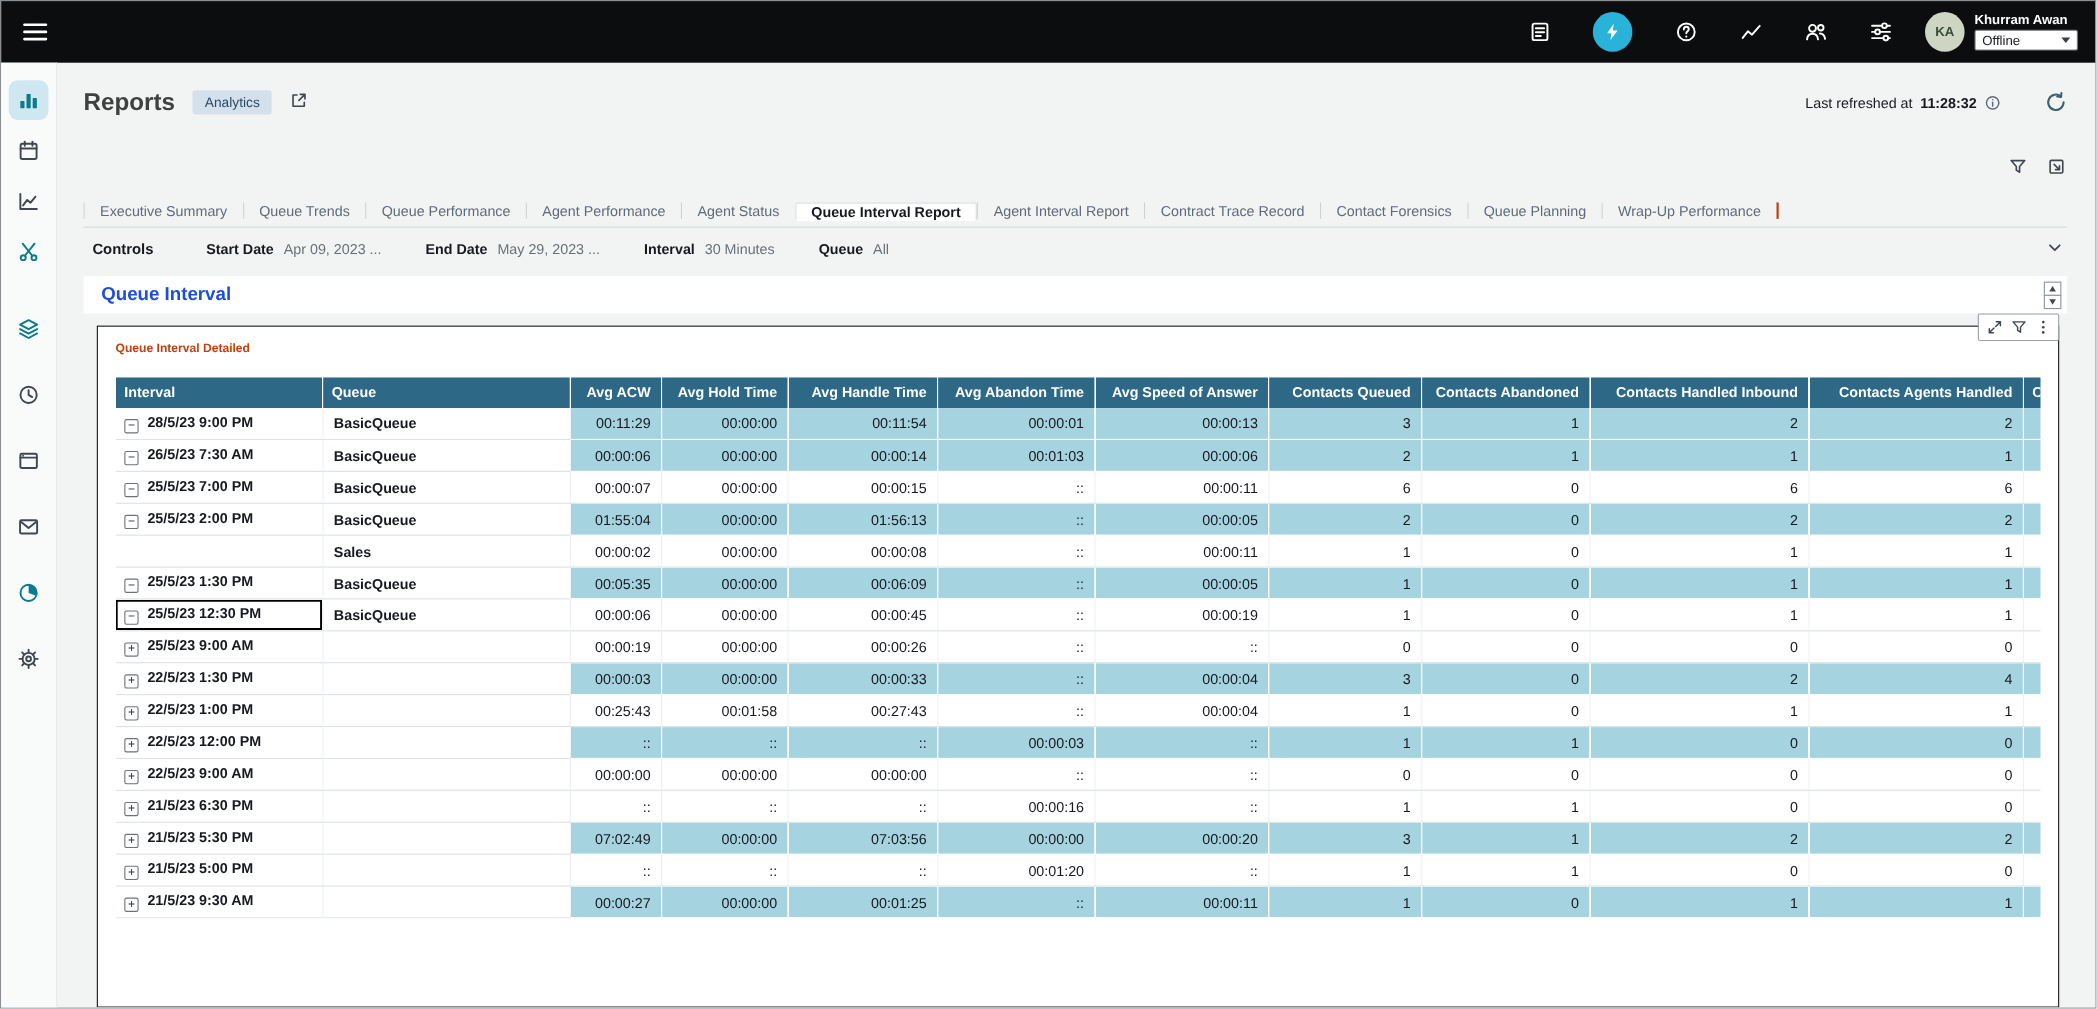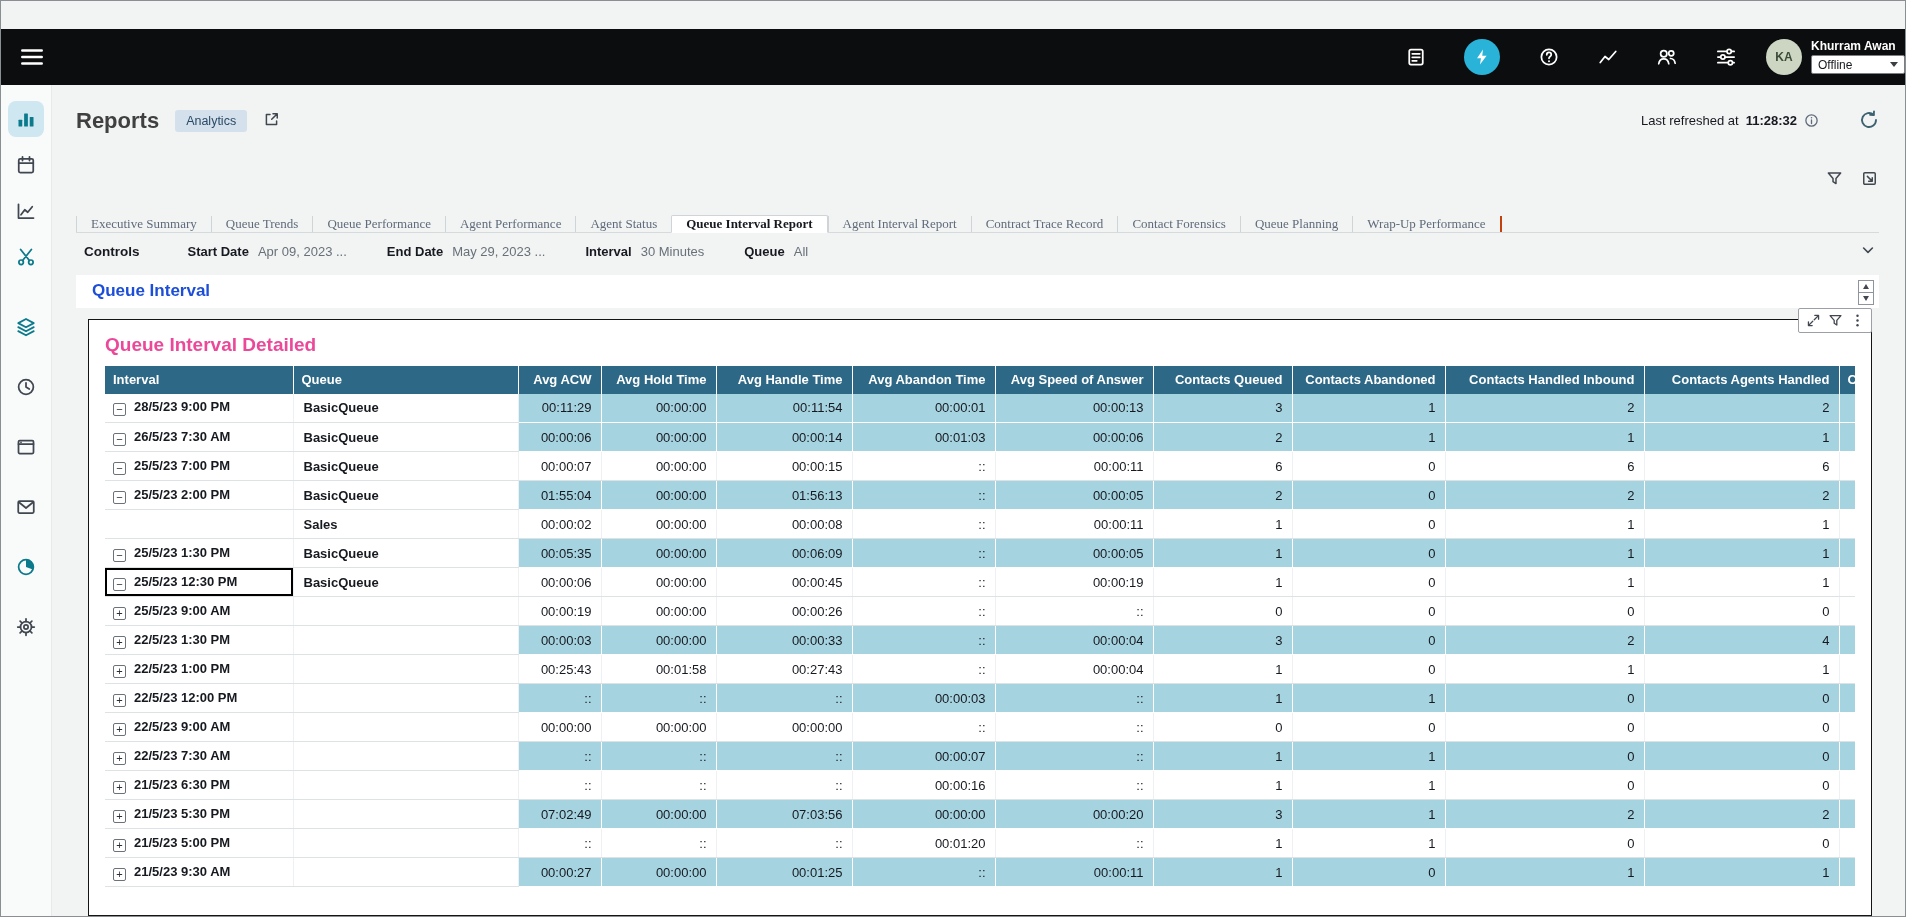--- a/index.html
+++ b/index.html
@@ -5,21 +5,21 @@
   * { margin:0; padding:0; box-sizing:border-box; }
   html,body { width:1906px; height:917px; }
   body { font-family:"Liberation Sans", sans-serif; background:#fff; color:#16191f; }
   button { font-family:inherit; border:none; background:none; cursor:pointer; color:inherit; }
 
   .window { width:1906px; height:917px; border:1px solid #8a8f94; overflow:hidden;
             display:flex; flex-direction:column; background:#f2f3f3; }
 
   
   .topbar { flex:0 0 56px; background:#0c0d0e; display:flex; align-items:center;
-            justify-content:space-between; padding:0 0 0 18px;margin-top:28px; }
+            justify-content:space-between; padding:0 16px 0 18px; }
   .hamburger { width:26px; height:26px; color:#fff; }
   .topbar-right { display:flex; align-items:center; }
   .tb-icons { display:flex; align-items:center; gap:38px; margin-right:30px; }
   .tb-btn { width:21px; height:21px; color:#fff; display:flex; align-items:center; justify-content:center; }
   .tb-btn .icn { width:20px; height:20px; }
   .tb-btn.tb-circle { width:36px; height:36px; border-radius:50%; background:#2ab3d9; }
   .tb-btn.tb-circle .icn { width:18px; height:18px; }
   .user-area { display:flex; align-items:center; gap:9px; }
   .avatar { width:36px; height:36px; border-radius:50%; background:#ccd6c3; color:#3c4b38;
             font-size:12px; font-weight:700; display:flex; align-items:center; justify-content:center; }
@@ -54,21 +54,21 @@
   .info { width:15px; height:15px; color:#5f6b7a; display:inline-block; }
   .refresh-btn { margin-left:32px; width:21px; height:21px; color:#3c6270; }
   .refresh-btn .icn { width:20px; height:20px; }
 
   
   .filter-row { margin-top:36px; height:20px; display:flex; justify-content:flex-end; gap:16px; }
   .filter-row button { width:19px; height:19px; color:#414750; }
   .filter-row .icn { width:17px; height:17px; }
 
   
-  .tabs { margin-top:15px; height:32px; display:flex; align-items:flex-end; border-bottom:1px solid #d5dadd;font-family:Liberation Serif, serif; }
+  .tabs { margin-top:15px; height:32px; display:flex; align-items:center; border-bottom:1px solid #d5dadd; }
   .tab { padding:0 14px; display:flex; align-items:center; font-size:13px; color:#5f6b7a;
          border-left:1px solid #cfd4d8; white-space:nowrap; }
   .tab:last-child { border-right:2px solid #c2410c; }
   .tab.active { background:#fff; color:#16191f; font-weight:700; border:1px solid #cfd4d8;
                 border-bottom:1px solid #fff; margin-bottom:-1px; border-radius:2px 2px 0 0; }
 
   
   .controls { height:40px; display:flex; align-items:center; padding-left:8px; position:relative; }
   .ctl-title { font-size:13.5px; font-weight:700; margin-right:48px; }
   .ctl-fields { display:flex; align-items:flex-end; gap:40px; }
@@ -93,21 +93,21 @@
   .sel-caret { width:0; height:0; border-left:4px solid transparent; border-right:4px solid transparent;
                border-top:5px solid #3a3f44; }
 
   
   .card { margin:11px 0 0 12px; width:1784px; height:660px; background:#fff; border:1px solid #141414;
           position:relative; padding:14px 16px 0 16px; }
   .viz-toolbar { position:absolute; top:-12px; right:-1px; height:25px; background:#fff;
                  border:1px solid #9aa0a6; border-radius:2px; display:flex; align-items:center; padding:0 3px; }
   .viz-toolbar button { width:22px; height:21px; color:#414750; display:flex; align-items:center; justify-content:center; }
   .viz-toolbar .icn { width:15px; height:15px; }
-  .card h3 { font-size:19px; font-weight:700; color:#ec4899; height:20px; }
+  .card h3 { font-size:11px; font-weight:700; color:#c2410c; height:20px; }
   .table-wrap { margin-top:12px; position:relative; overflow:hidden; width:100%; }
 
   table.qi-table { border-collapse:collapse; table-layout:fixed; width:1760px; font-size:13px; }
   .qi-table th { background:#2d6886; color:#fff; font-weight:700; height:28px;
                  border-right:1px solid rgba(255,255,255,.45); overflow:hidden; white-space:nowrap; }
   .qi-table th.al { text-align:left; padding-left:8px; }
   .qi-table th.ar { text-align:right; padding-right:9px; }
   .qi-table td { height:29px; border-bottom:1px solid #dde2e5; border-right:1px solid #eef1f3;
                  overflow:hidden; white-space:nowrap; background:#fff; }
   .qi-table td.num { text-align:right; padding-right:9px; color:#16191f; }
@@ -609,34 +609,20 @@
                   <td class="num">00:00:00</td>
                   <td class="num">::</td>
                   <td class="num">::</td>
                   <td class="num">0</td>
                   <td class="num">0</td>
                   <td class="num">0</td>
                   <td class="num">0</td>
                   <td class="num"></td>
                 </tr>
                 <tr>
-                  <td class="int-cell"><span class="expander">+</span><span class="int-text">22/5/23 7:30 AM</span></td>
-                  <td class="q-cell"></td>
-                  <td class="num shade">::</td>
-                  <td class="num shade">::</td>
-                  <td class="num shade">::</td>
-                  <td class="num shade">00:00:07</td>
-                  <td class="num shade">::</td>
-                  <td class="num shade">1</td>
-                  <td class="num shade">1</td>
-                  <td class="num shade">0</td>
-                  <td class="num shade">0</td>
-                  <td class="num shade"></td>
-                </tr>
-                <tr>
                   <td class="int-cell"><span class="expander">+</span><span class="int-text">21/5/23 6:30 PM</span></td>
                   <td class="q-cell"></td>
                   <td class="num">::</td>
                   <td class="num">::</td>
                   <td class="num">::</td>
                   <td class="num">00:00:16</td>
                   <td class="num">::</td>
                   <td class="num">1</td>
                   <td class="num">1</td>
                   <td class="num">0</td>

